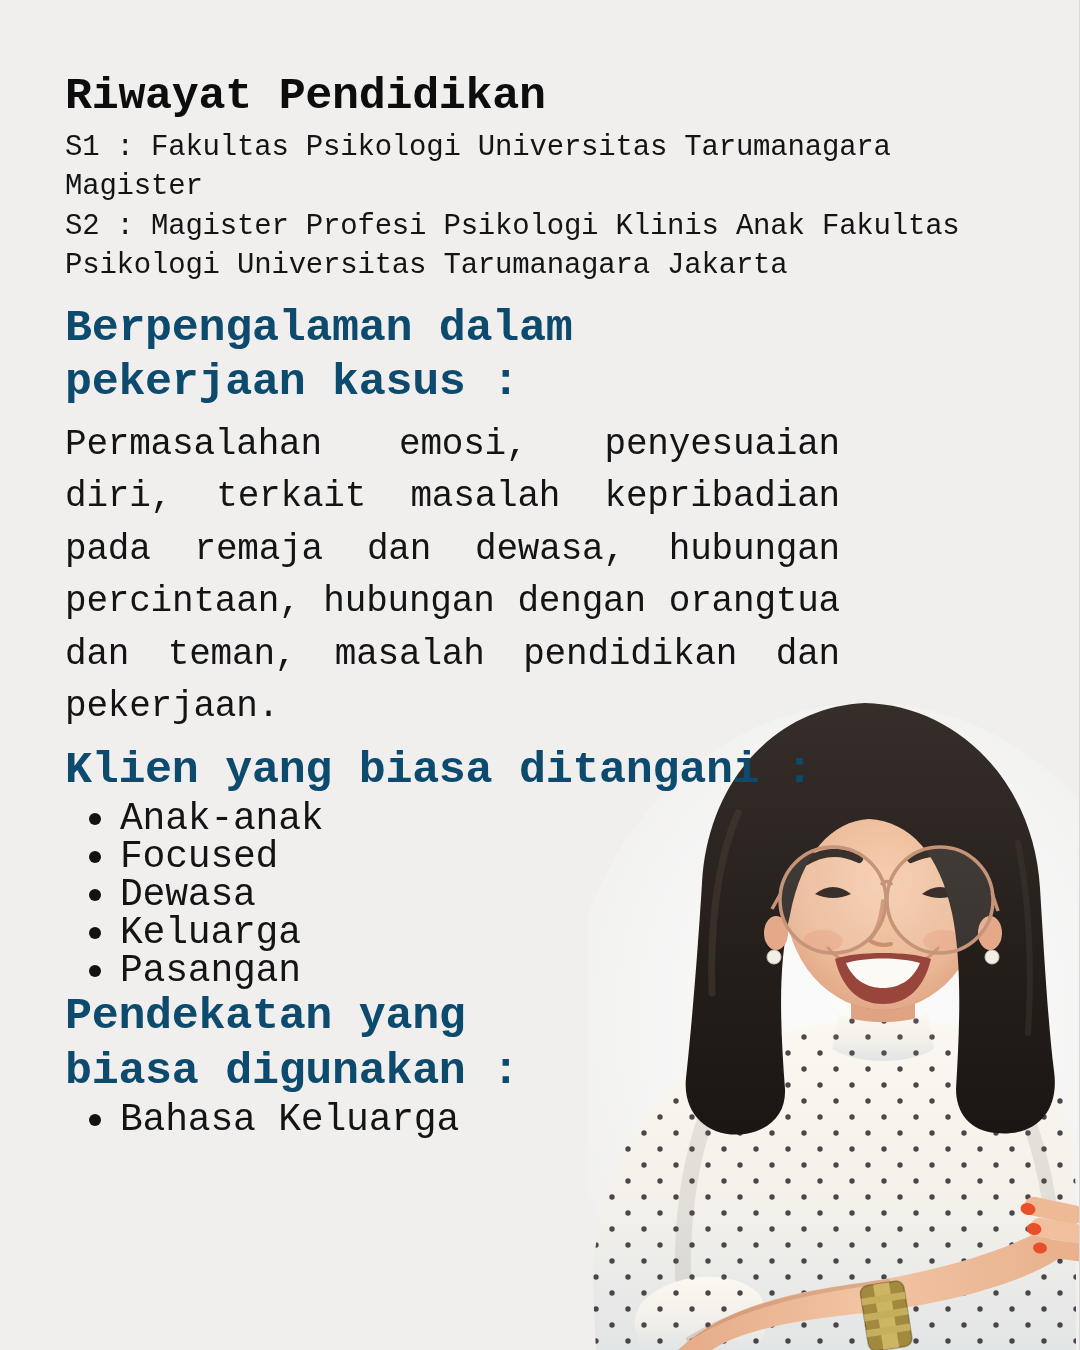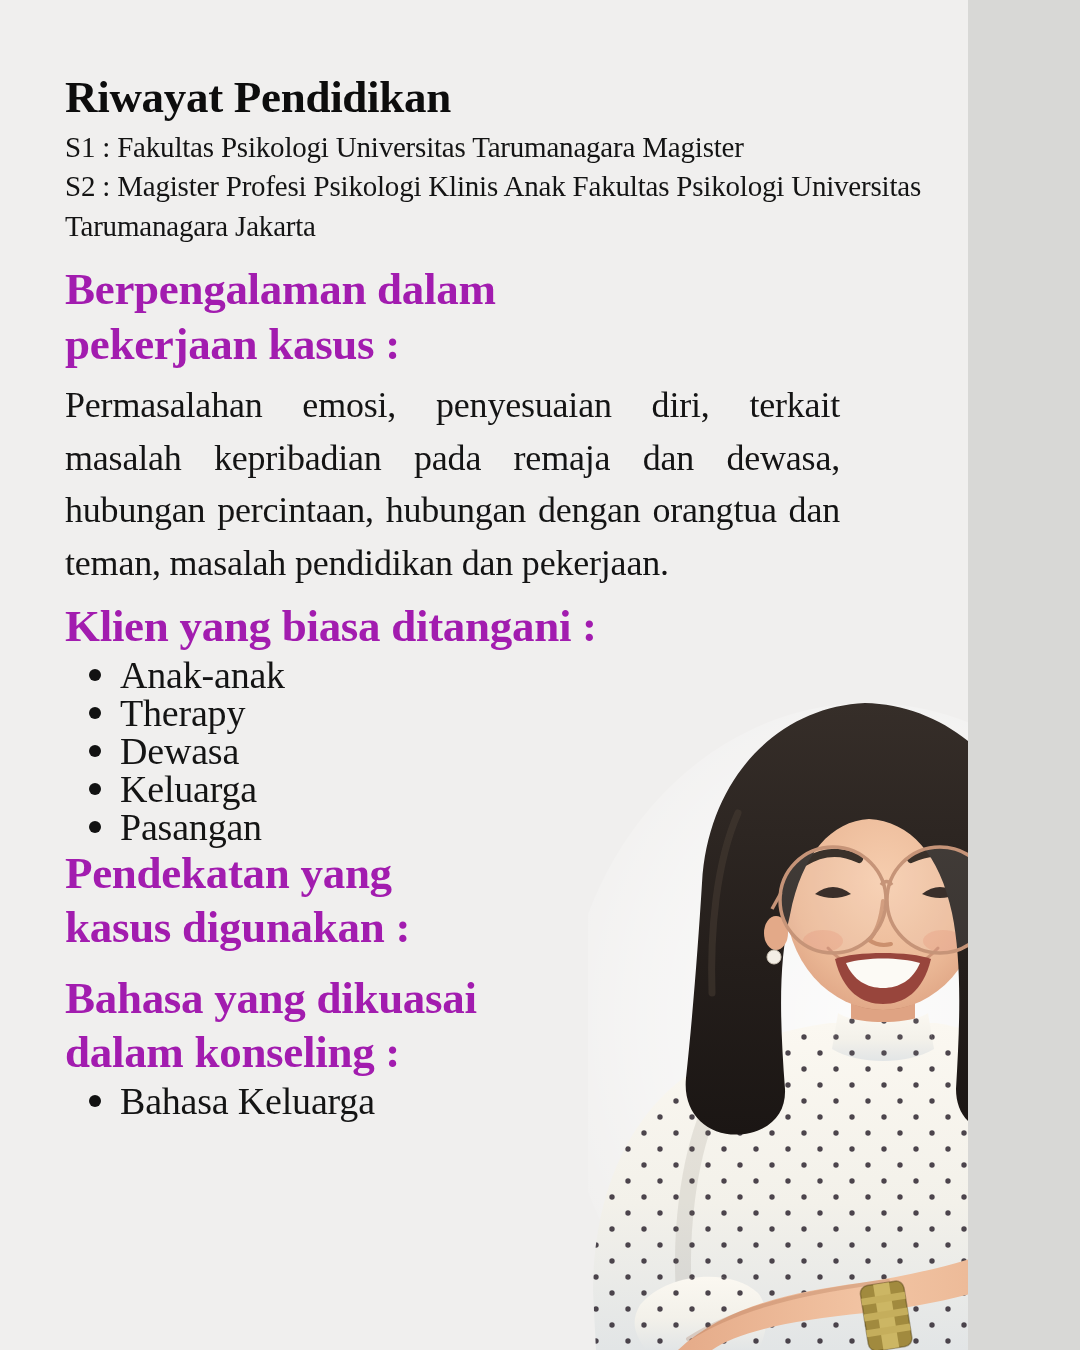--- a/index.html
+++ b/index.html
@@ -1,32 +1,32 @@
 <!DOCTYPE html>
 <html><head>
 <meta charset="utf-8">
 <style>
   html,body { margin:0; padding:0; background:#d8d8d6; }
   .page {
     position:relative;
-    width:968px; height:1350px;
+    width:1079px; height:1350px;
     background:#f0efee;
     overflow:hidden;
-    font-family:Liberation Serif, serif;
+    font-family:Liberation Mono, monospace;
     color:#141414;
   }
   .content { position:absolute; left:65px; top:0; width:1015px; z-index:2; }
 
   .h1 {
     font-size:45px; font-weight:700; color:#0d0d0d;
     line-height:1.2; letter-spacing:-0.3px;
     margin:70px 0 4px 0;
   }
   .h2 {
-    font-size:45px; font-weight:700; color:#a21caf;
+    font-size:45px; font-weight:700; color:#0c4a6e;
     line-height:1.21; letter-spacing:-0.3px;
     margin:0;
   }
   .h2.exp   { margin-top:16px; }
   .h2.cli   { margin-top:10px; }
   .h2.appr  { margin-top:0; }
   .h2.lang  { margin-top:16px; }
 
   .edu-lines { font-size:29px; line-height:1.36; letter-spacing:-0.2px; max-width:900px; }
   .edu-lines p { margin:0; }
@@ -70,35 +70,31 @@
 
     <div class="h2 exp">
       <div>Berpengalaman dalam</div>
       <div>pekerjaan kasus :</div>
     </div>
     <p class="para">Permasalahan emosi, penyesuaian diri, terkait masalah kepribadian pada remaja dan dewasa, hubungan percintaan, hubungan dengan orangtua dan teman, masalah pendidikan dan pekerjaan.</p>
 
     <div class="h2 cli">Klien yang biasa ditangani :</div>
     <ul class="bullets">
       <li><span>Anak-anak</span></li>
-      <li><span>Therapy</span></li>
+      <li><span>Focused</span></li>
       <li><span>Dewasa</span></li>
       <li><span>Keluarga</span></li>
       <li><span>Pasangan</span></li>
     </ul>
 
     <div class="h2 appr">
       <div>Pendekatan yang</div>
-      <div>kasus digunakan :</div>
+      <div>biasa digunakan :</div>
     </div>
 
-    <div class="h2 lang">
-      <div>Bahasa yang dikuasai</div>
-      <div>dalam konseling :</div>
-    </div>
     <ul class="bullets">
       <li><span>Bahasa Keluarga</span></li>
     </ul>
   </div>
 
   <svg class="portrait" viewBox="0 0 492 657" aria-hidden="true">
     <defs>
       <radialGradient id="glow" cx="50%" cy="45%" r="58%">
         <stop offset="0%" stop-color="#ffffff" stop-opacity="0.8"></stop>
         <stop offset="65%" stop-color="#ffffff" stop-opacity="0.35"></stop>

